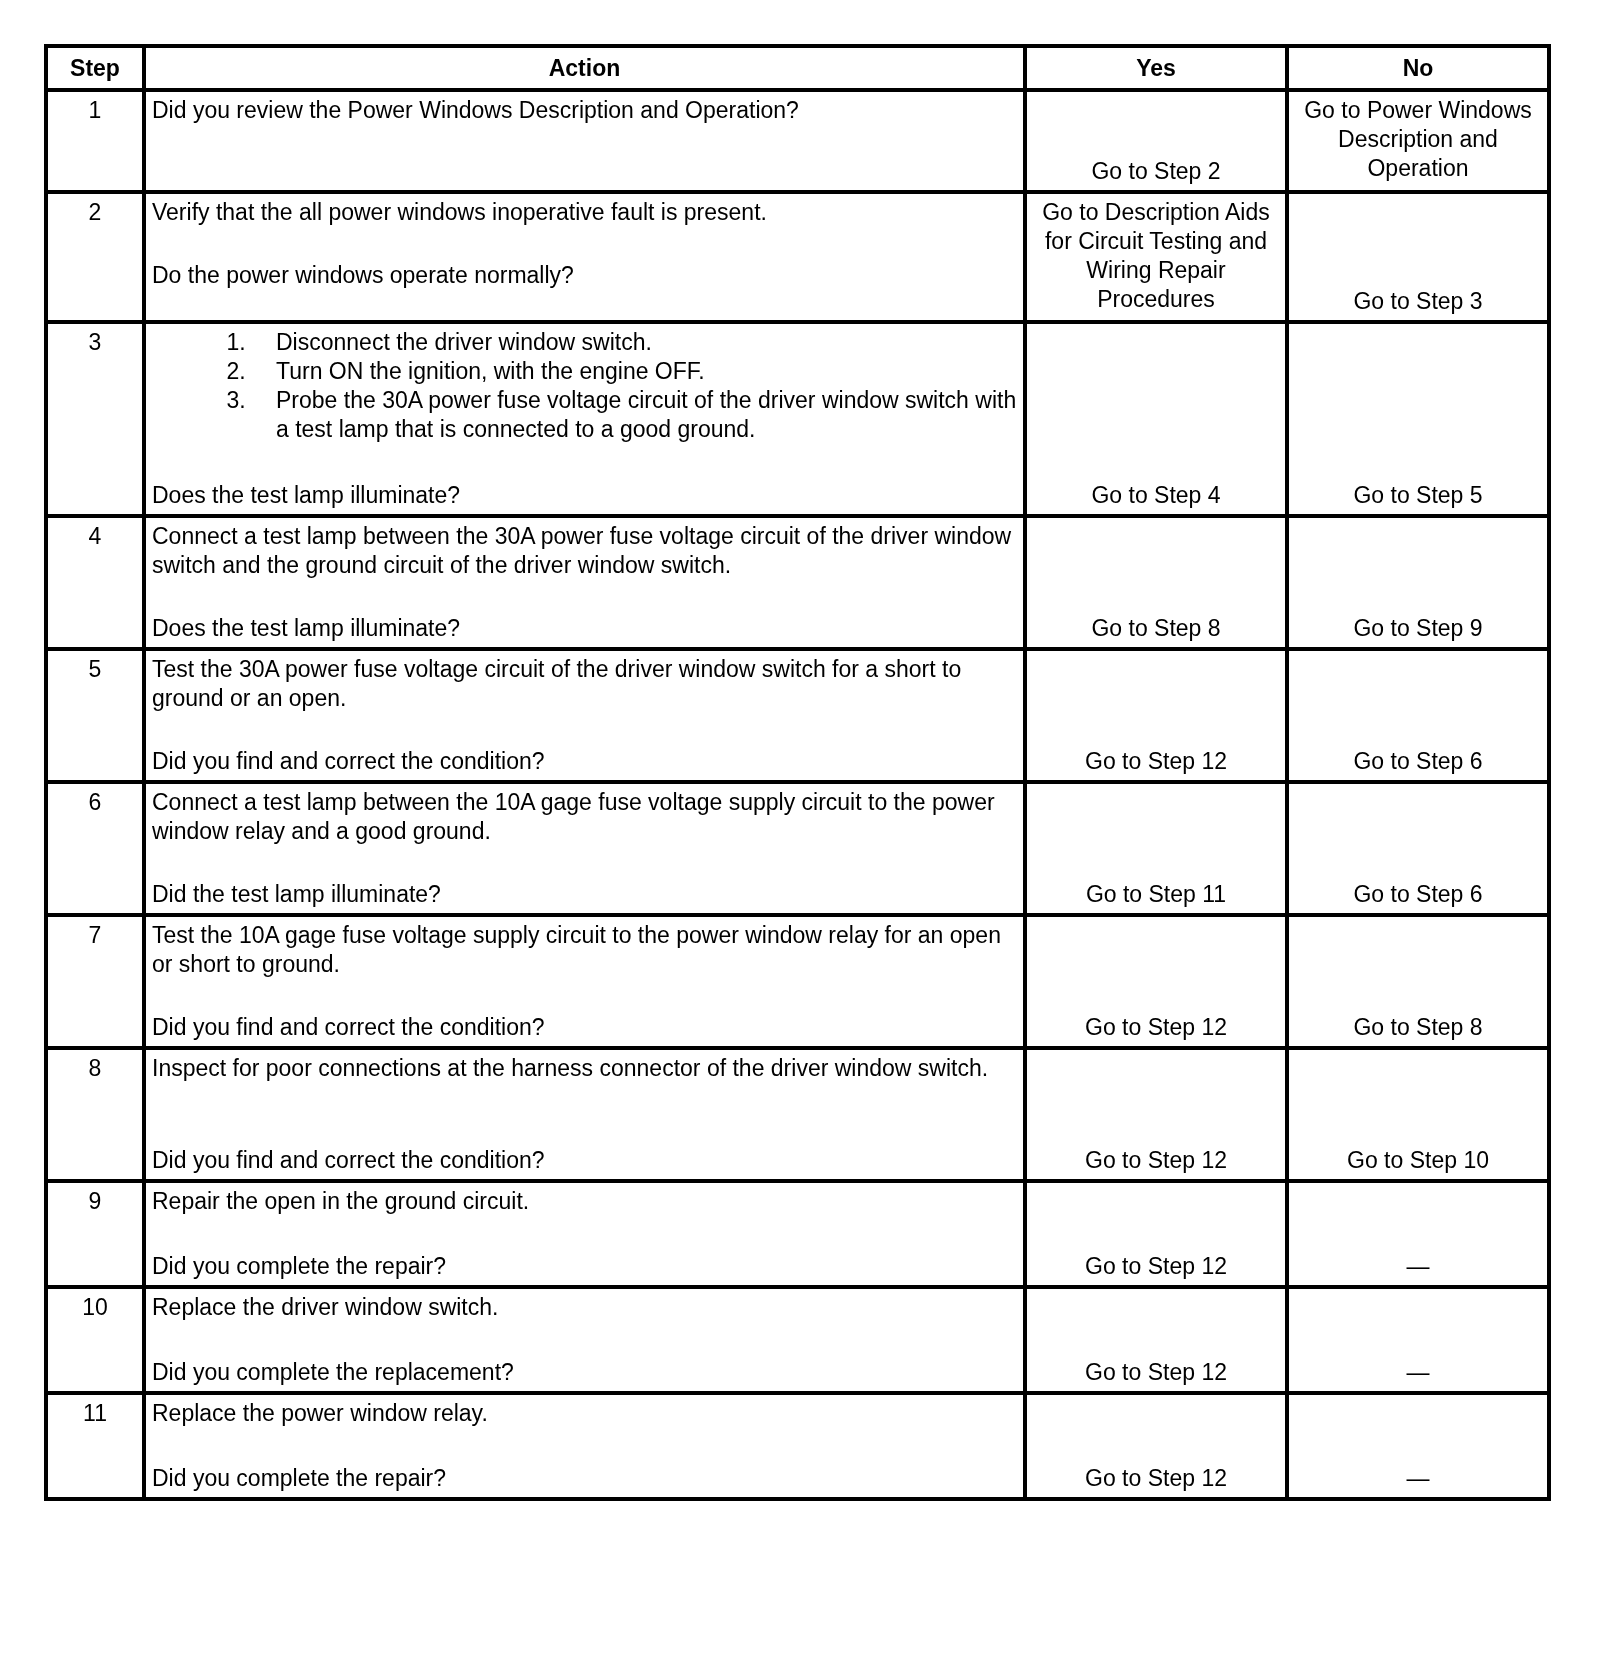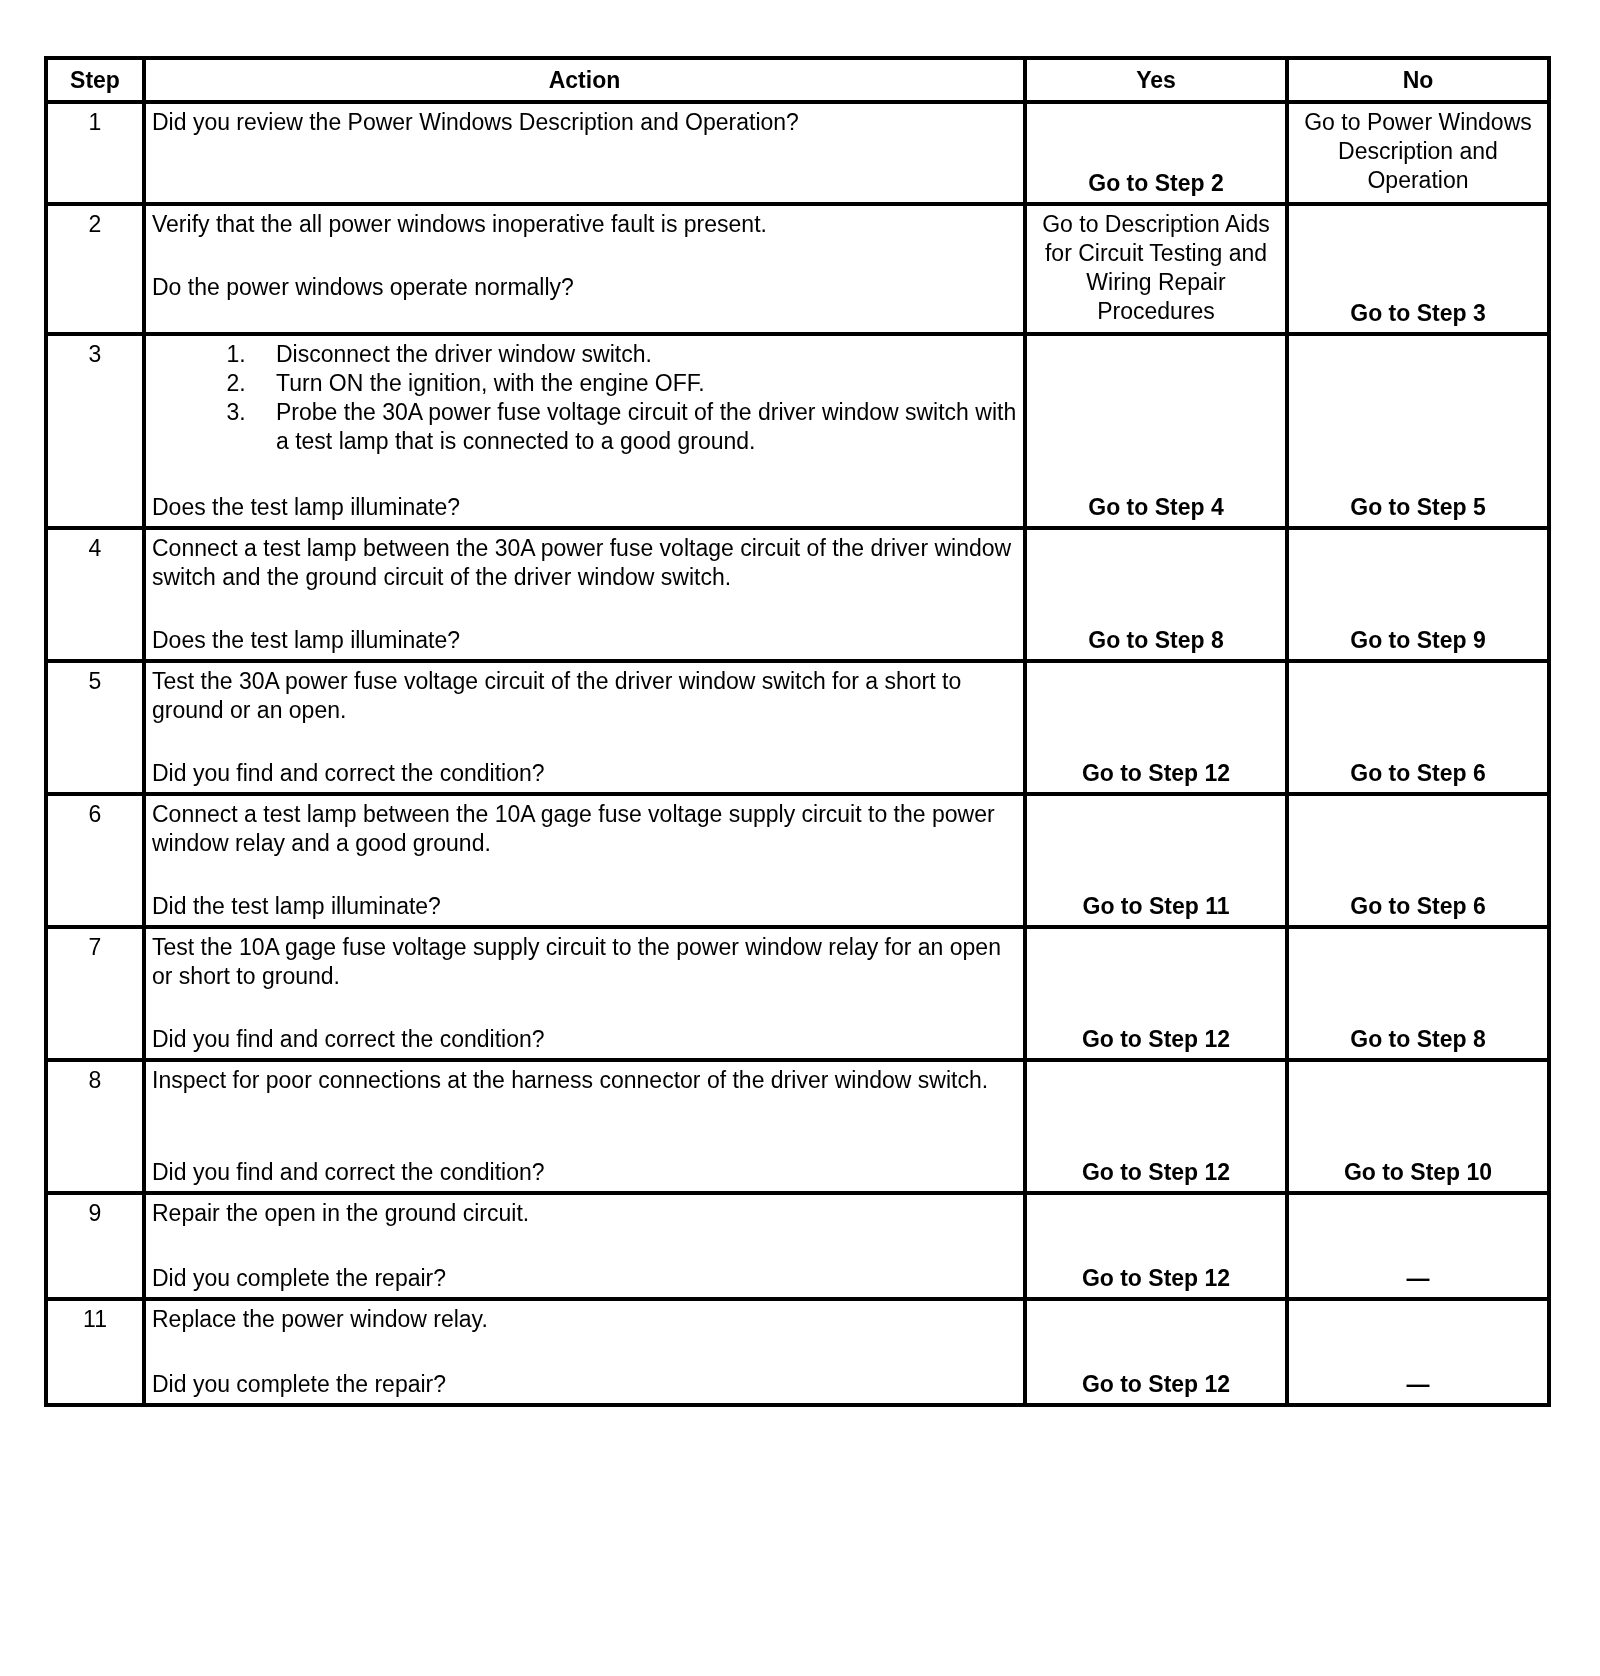--- a/index.html
+++ b/index.html
@@ -1,18 +1,18 @@
 <!DOCTYPE html>
 <html><head>
 <meta charset="utf-8">
 <style>
   html, body { margin: 0; padding: 0; background: #ffffff; }
   body { width: 1600px; height: 1676px; position: relative; font-family: "Liberation Sans", sans-serif; color: #000; }
   table.diag {
-    position: absolute; left: 44px; top: 56px;
+    position: absolute; left: 44px; top: 44px;
     border-collapse: collapse;
     table-layout: fixed;
     width: 1503px;
   }
   table.diag td, table.diag th {
     border: 4px solid #000;
     font-size: 23px;
     line-height: 29px;
     vertical-align: top;
     padding: 4px 6px;
@@ -21,21 +21,21 @@
   col.c-step { width: 98px; }
   col.c-action { width: 881px; }
   col.c-yes { width: 262px; }
   col.c-no { width: 262px; }
   td.step { text-align: center; vertical-align: middle; }
   td.action { position: relative; margin-left: 44px; }
   td.yes, td.no { position: relative; }
   .cell-wrap { display: flex; flex-direction: column; justify-content: space-between; height: 100%; min-height: inherit; gap: 24px; }
   .action-top { white-space: pre-line; }
   .action-q { margin-top: 0; }
-  .bottom { display: flex; align-items: flex-end; justify-content: center; height: 100%; text-align: right; font-weight: bold; }
+  .bottom { display: flex; align-items: flex-end; justify-content: center; height: 100%; text-align: right; }
   .topleft { text-align: center; }
   ol.substeps { margin: 0; padding-left: 100px; }
   ol.substeps li { padding-left: 24px; }
   .r1 td { height: 90px; }
   .r2 td { height: 118px; }
   .r3 td { height: 182px; }
   .r4 td, .r5 td, .r6 td, .r7 td, .r8 td { height: 121px; }
   .r9 td, .r10 td, .r11 td, .r12 td { height: 94px; }
 </style>
 </head>
@@ -228,20 +228,39 @@
             <span>Go to Step 12</span>
           </div>
         </td>
       <td class="no">
           <div class="bottom">
             <span>—</span>
           </div>
         </td>
     </tr>
 
+    <tr class="r10">
+      <td class="step">10</td>
+      <td class="action">
+        <div class="cell-wrap">
+          <div>Replace the driver window switch.</div>
+          <div class="action-q">Did you complete the replacement?</div>
+        </div>
+      </td>
+      <td class="yes">
+          <div class="bottom">
+            <span>Go to Step 12</span>
+          </div>
+        </td>
+      <td class="no">
+          <div class="bottom">
+            <span>—</span>
+          </div>
+        </td>
+    </tr>
 
     <tr class="r11">
       <td class="step">11</td>
       <td class="action">
         <div class="cell-wrap">
           <div>Replace the power window relay.</div>
           <div class="action-q">Did you complete the repair?</div>
         </div>
       </td>
       <td class="yes">

